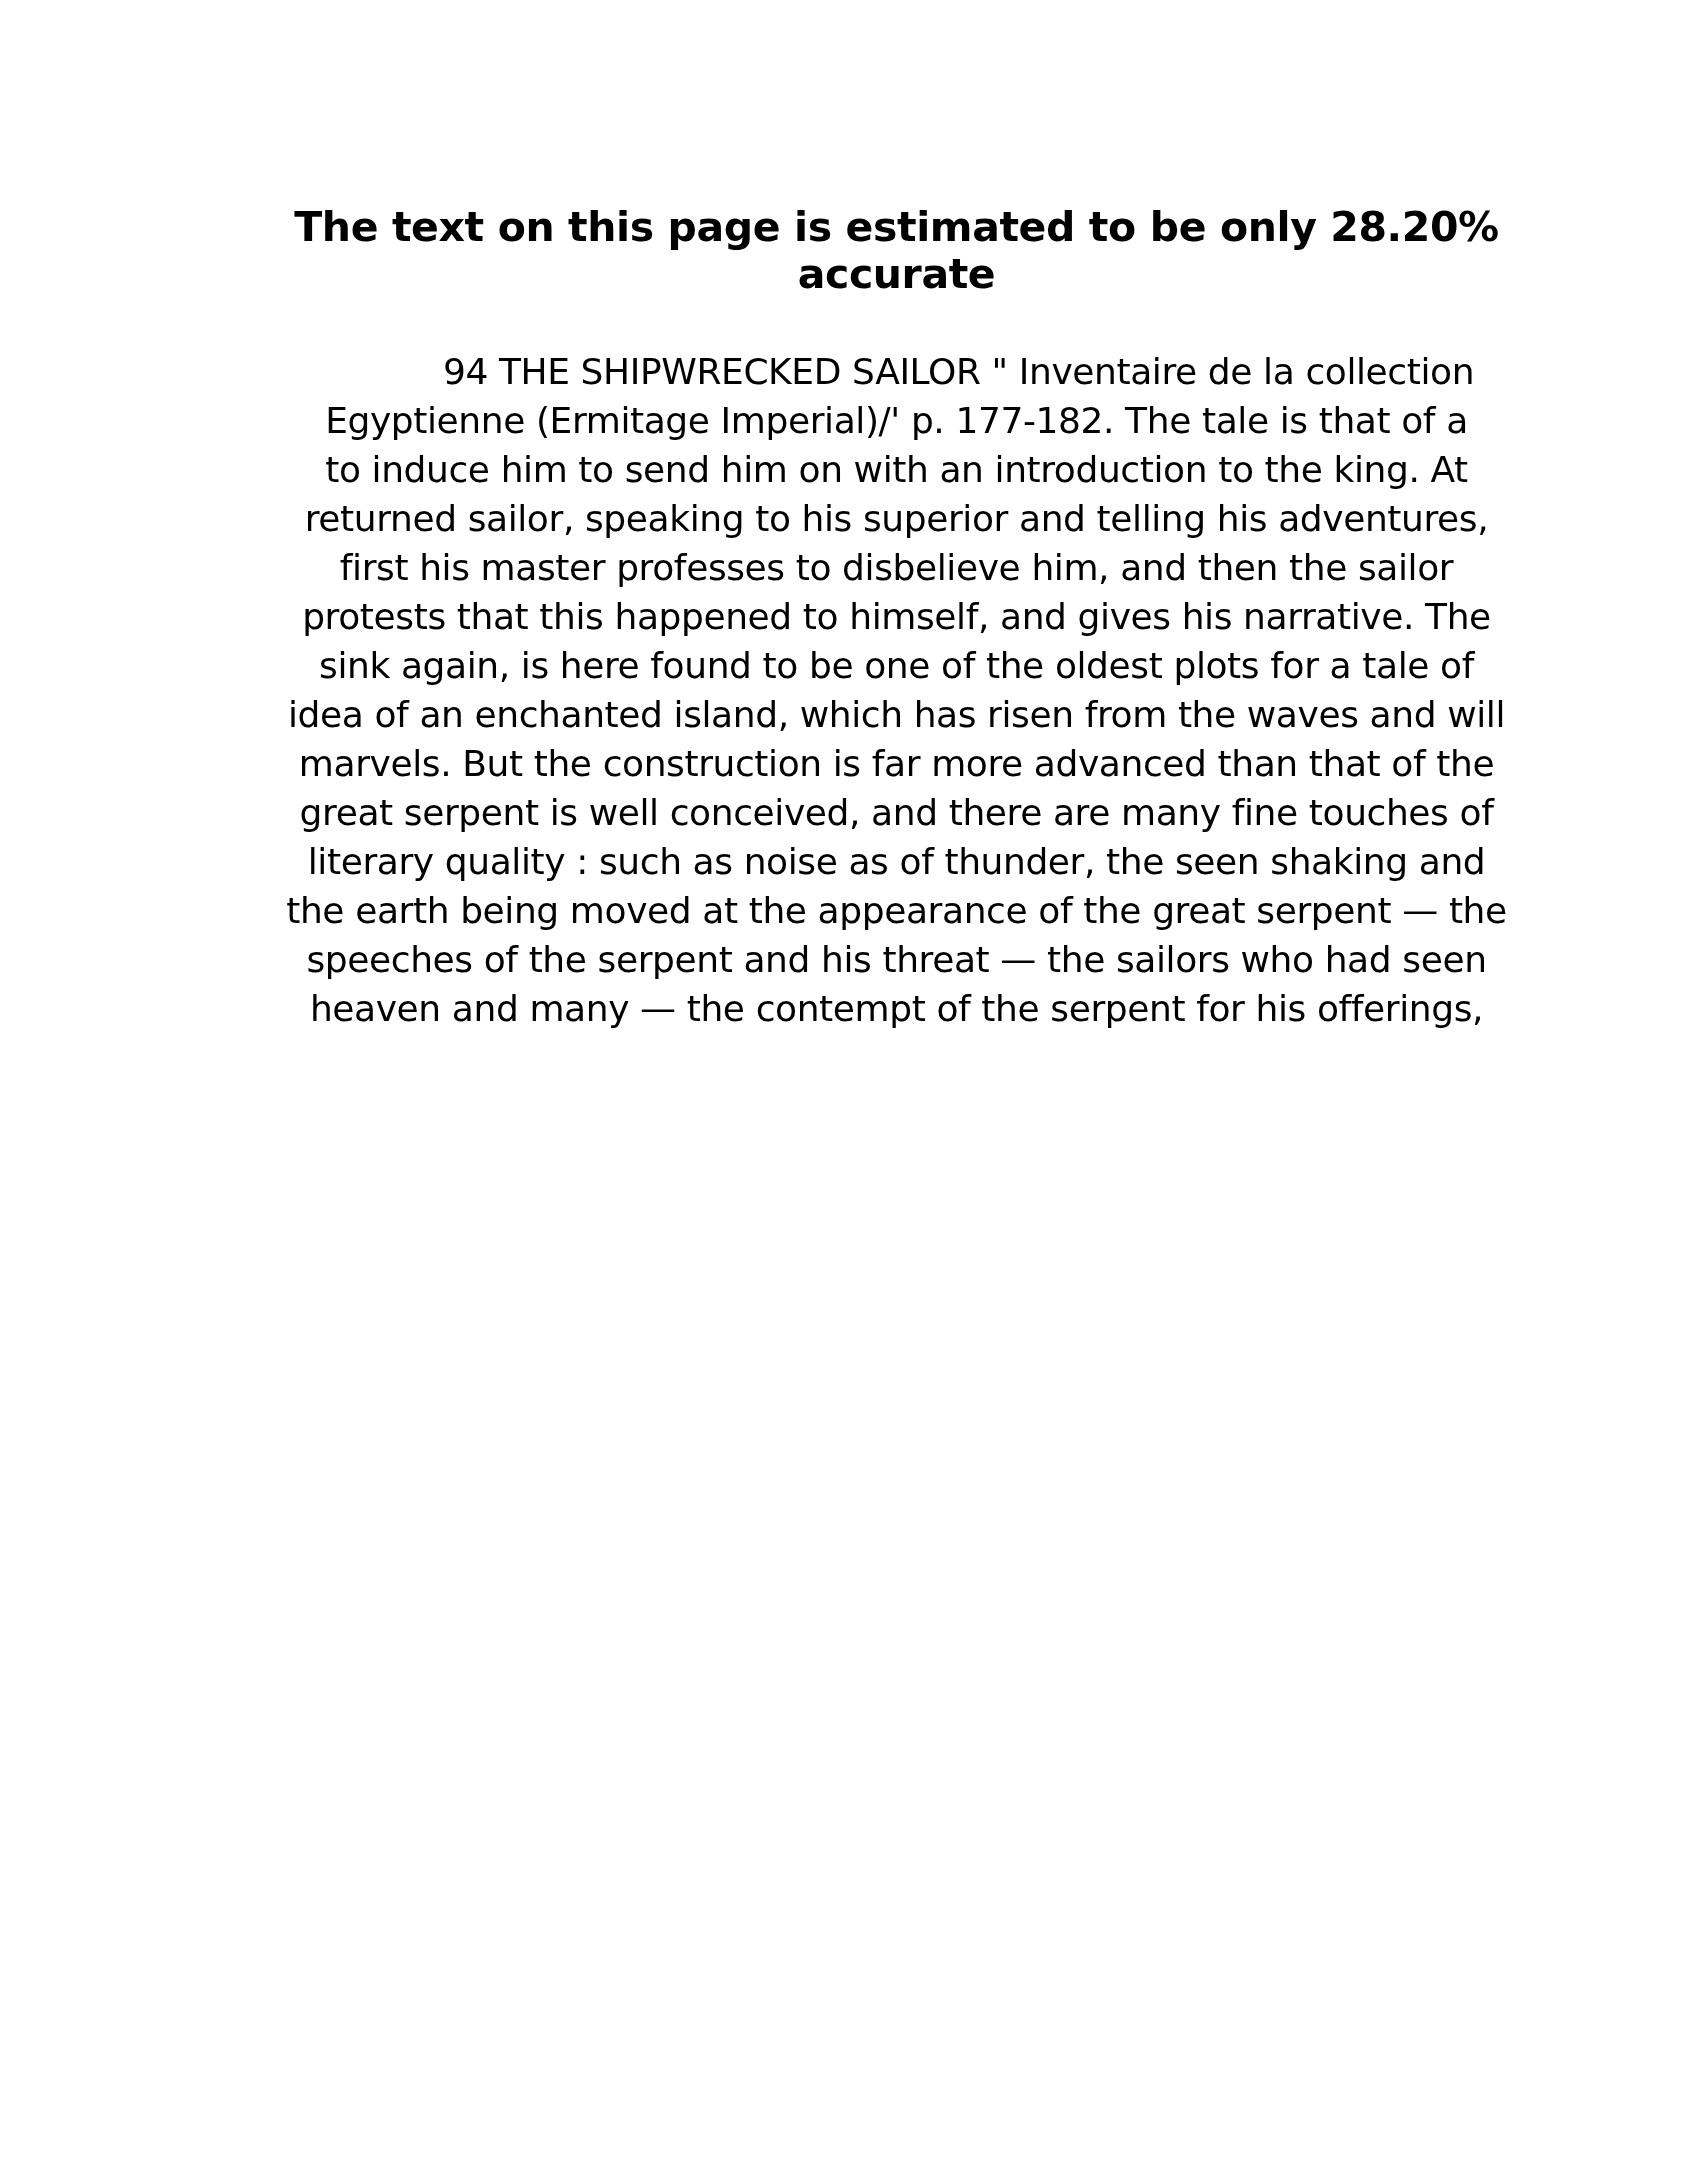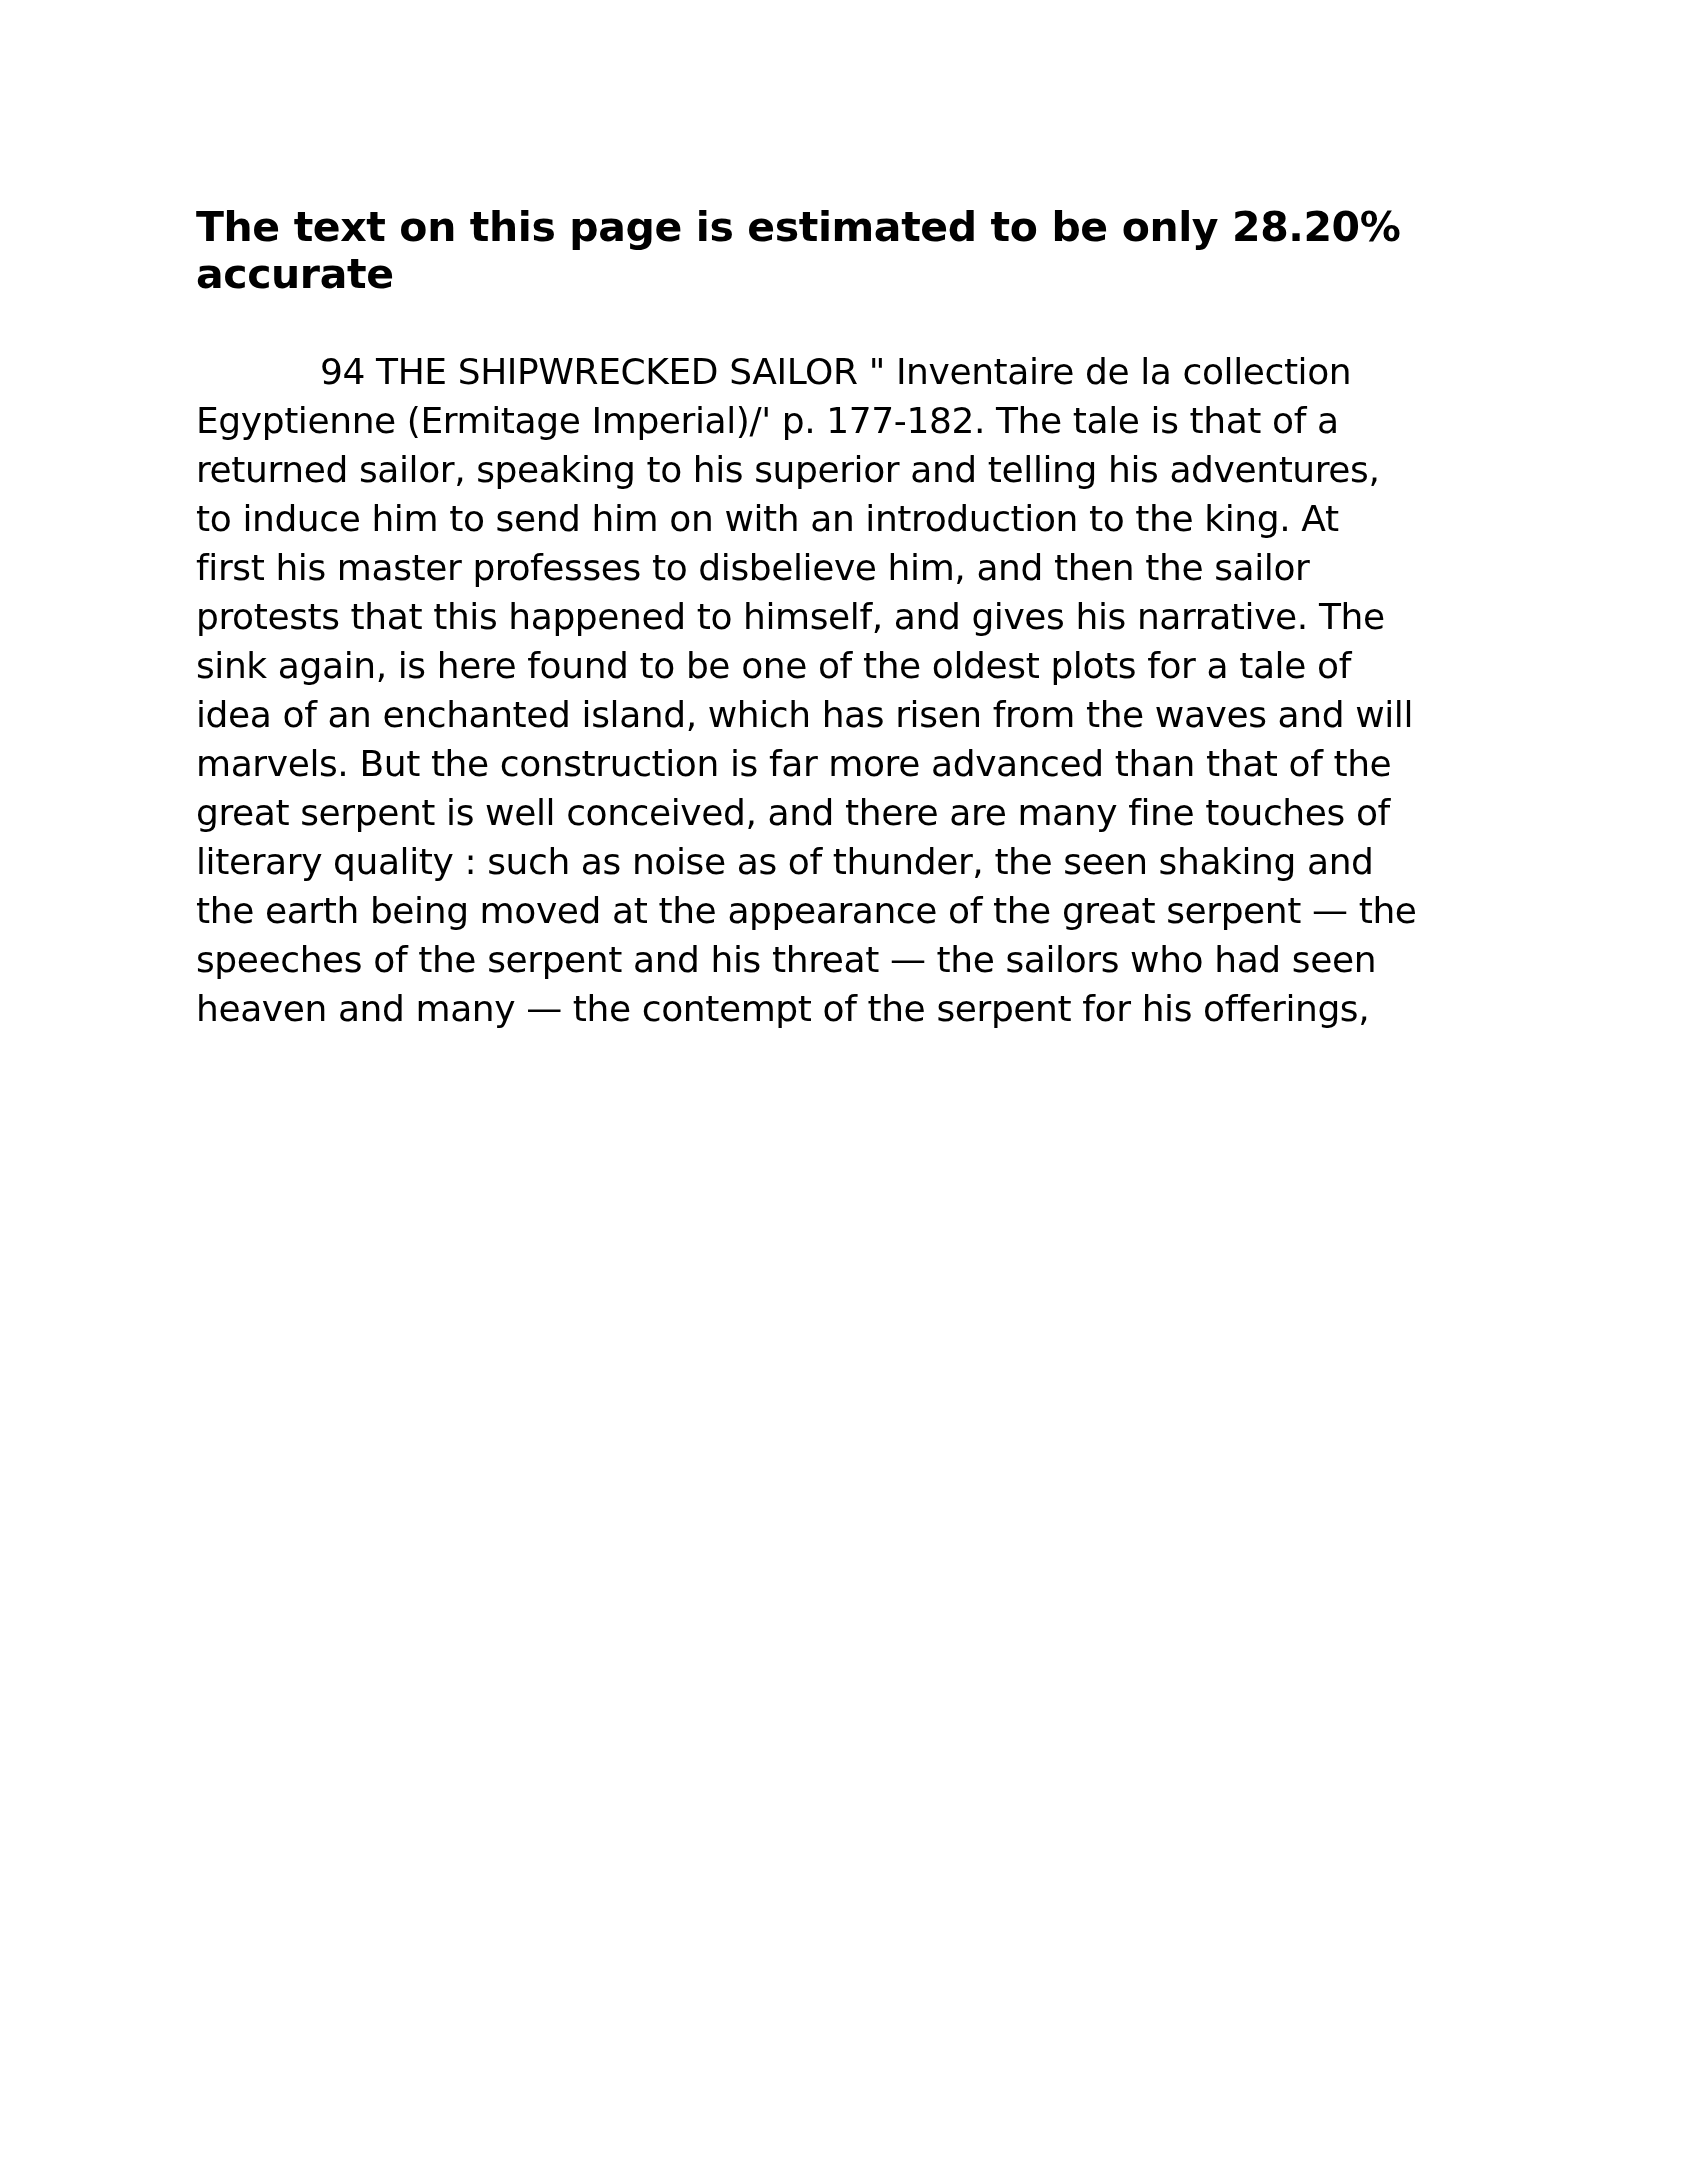--- a/index.html
+++ b/index.html
@@ -7,20 +7,21 @@
     background: #ffffff;
   }
   .page {
     position: relative;
     width: 1687px;
     height: 2183px;
     background: #ffffff;
     overflow: hidden;
     font-family: "DejaVu Sans", "Liberation Sans", sans-serif;
     color: #000000;
+    text-align: center;
   }
   .content {
     position: absolute;
     left: 196px;
     top: 204px;
     width: 1401px;
   }
   .heading {
     font-size: 41px;
     font-weight: bold;
@@ -53,22 +54,22 @@
   <div class="content">
 
     <h1 class="heading">
       <div class="heading-line">The text on this page is estimated to be only 28.20%</div>
       <div class="heading-line">accurate</div>
     </h1>
 
     <div class="paragraph">
       <div class="para-line indented">94 THE SHIPWRECKED SAILOR " Inventaire de la collection</div>
       <div class="para-line">Egyptienne (Ermitage Imperial)/' p. 177-182. The tale is that of a</div>
+      <div class="para-line">to induce him to send him on with an introduction to the king. At</div>
       <div class="para-line">returned sailor, speaking to his superior and telling his adventures,</div>
-      <div class="para-line">to induce him to send him on with an introduction to the king. At</div>
       <div class="para-line">first his master professes to disbelieve him, and then the sailor</div>
       <div class="para-line">protests that this happened to himself, and gives his narrative. The</div>
       <div class="para-line">sink again, is here found to be one of the oldest plots for a tale of</div>
       <div class="para-line">idea of an enchanted island, which has risen from the waves and will</div>
       <div class="para-line">marvels. But the construction is far more advanced than that of the</div>
       <div class="para-line">great serpent is well conceived, and there are many fine touches of</div>
       <div class="para-line">literary quality : such as noise as of thunder, the seen shaking and</div>
       <div class="para-line">the earth being moved at the appearance of the great serpent — the</div>
       <div class="para-line">speeches of the serpent and his threat — the sailors who had seen</div>
       <div class="para-line">heaven and many — the contempt of the serpent for his offerings,</div>

